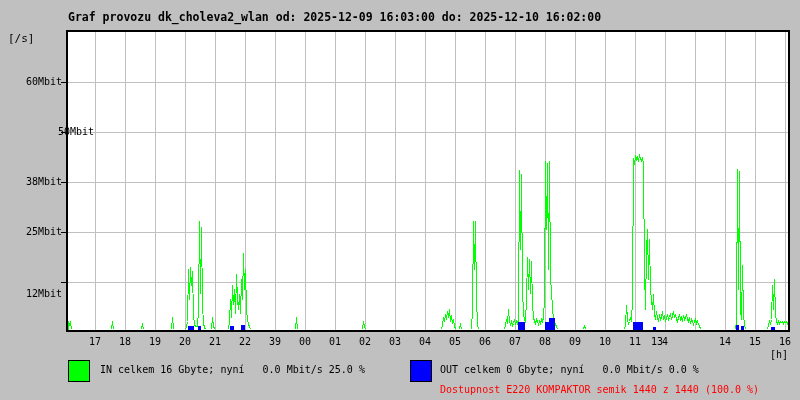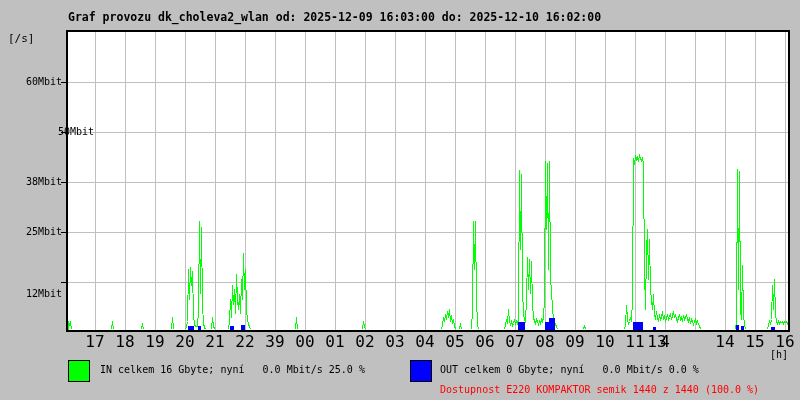--- a/index.html
+++ b/index.html
@@ -8,21 +8,21 @@
     background:#c0c0c0;overflow:hidden;
     font-family:"DejaVu Sans Mono","Liberation Mono",monospace;
     color:#000;
   }
   .title{position:absolute;left:68px;top:10px;font-size:11.5px;font-weight:bold;white-space:pre;}
   .yunit{position:absolute;left:8px;top:32px;font-size:11px;}
   .plot{position:absolute;left:66px;top:30px;width:720px;height:298px;border:2px solid #000;background:#fff;}
   .plot svg{display:block;}
   .ylabel{position:absolute;left:0;width:62px;font-size:10px;text-align:right;height:12px;line-height:12px;}
   .ytick{position:absolute;width:5px;height:1px;background:#000;left:61px;}
-  .xlabel{position:absolute;width:30px;top:336px;font-size:16px;text-align:center;height:12px;line-height:12px;}
+  .xlabel{position:absolute;width:30px;top:336px;font-size:10px;text-align:center;height:12px;line-height:12px;}
   .xunit{position:absolute;left:770px;top:349px;font-size:10px;}
   .swatch{position:absolute;width:20px;height:20px;border:1px solid #000;top:360px;}
   .leglabel{position:absolute;top:364px;font-size:10px;white-space:pre;}
   .avail{position:absolute;left:440px;top:384px;font-size:10px;white-space:pre;}
 </style>
 </head>
 <body>
 
 <div class="screen">
   <div class="title">Graf provozu dk_choleva2_wlan od: 2025-12-09 16:03:00 do: 2025-12-10 16:02:00</div>

